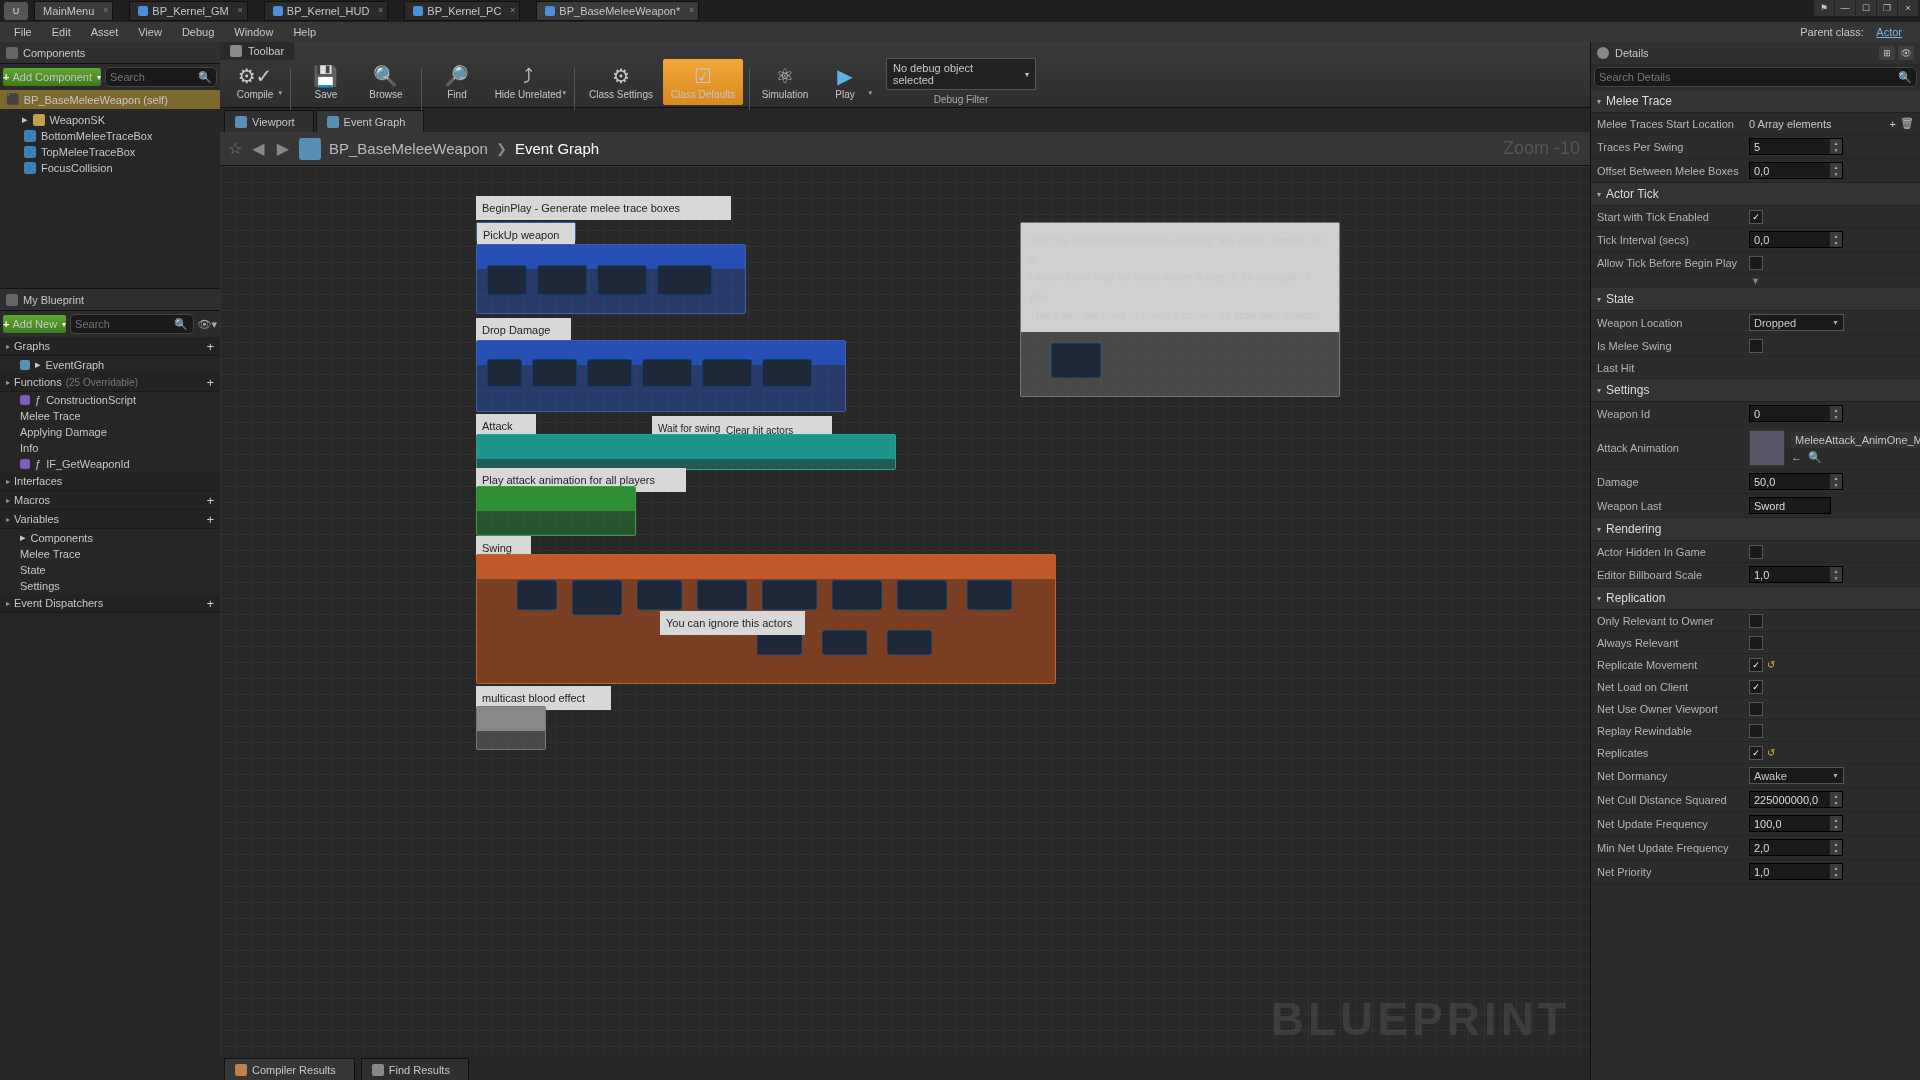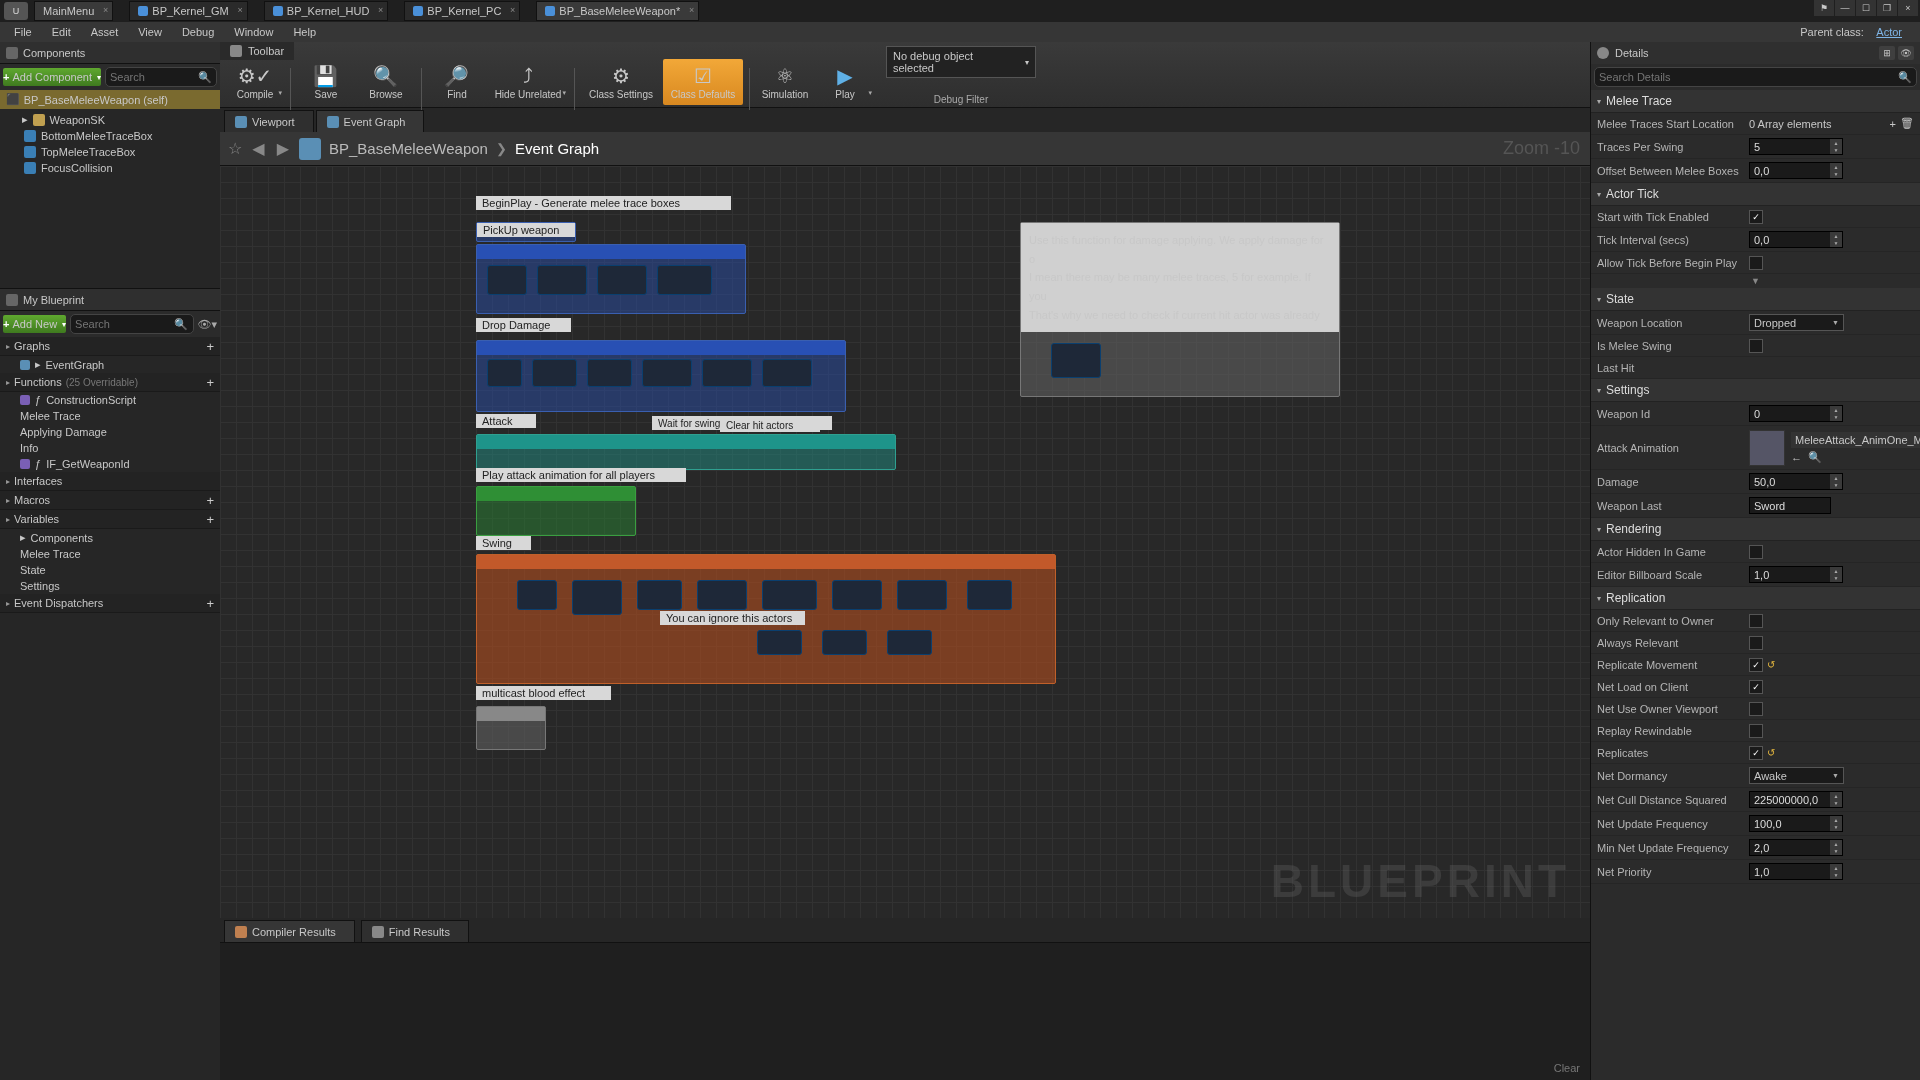--- a/index.html
+++ b/index.html
@@ -47,38 +47,38 @@
 .tbbtns{display:flex;align-items:flex-end;height:100%;padding:18px 6px 2px 6px;gap:2px}
 .tbbtn{width:58px;height:46px;display:flex;flex-direction:column;align-items:center;justify-content:center;gap:1px;cursor:pointer;border-radius:2px;position:relative}
 .tbbtn.active{background:linear-gradient(#f2a838,#d88820);color:#fff}
 .tbbtn.wide{width:80px}
 .tbbtn .ticon{width:28px;height:24px;display:flex;align-items:center;justify-content:center;font-size:20px}
 .tbbtn .tlbl{font-size:10px;white-space:nowrap}
 .tbbtn .dd{position:absolute;right:2px;bottom:8px;font-size:7px;color:#aaa}
 .tbsep{width:1px;height:42px;background:#555;margin:0 4px;align-self:center;margin-top:12px}
 .debugsel{margin-left:10px;margin-top:14px}
 .debugsel .combo{background:#222;border:1px solid #555;padding:3px 6px;display:flex;align-items:center;gap:20px;font-size:11px;width:150px}
-.debugsel .lbl{font-size:10px;text-align:center;margin-top:16px;color:#aaa}
+.debugsel .lbl{font-size:10px;text-align:center;margin-top:4px;color:#aaa}
 .graphtabs{height:24px;background:#262626;display:flex;align-items:flex-end;padding-left:4px;gap:2px}
 .gtab{height:22px;padding:0 18px 0 10px;background:#2f2f2f;display:flex;align-items:center;gap:5px;font-size:11px;border:1px solid #111;border-bottom:none}
 .gtab.active{background:#363636}
 .gtab .gic{width:12px;height:12px;background:#5a8fb5;border-radius:2px}
 .crumbbar{height:34px;background:#363636;display:flex;align-items:center;padding:0 8px;gap:8px;border-bottom:1px solid #111;position:relative}
 .crumbbar .star{color:#888;font-size:16px;cursor:pointer}
 .crumbbar .nav{color:#888;font-size:16px;cursor:pointer;padding:0 2px}
 .crumbbar .modic{width:22px;height:22px;background:#5a8fb5;border-radius:3px}
 .crumbbar .crumb{font-size:15px;color:#bbb}
 .crumbbar .crumb.cur{color:#fff}
 .crumbbar .chev{color:#888;font-size:13px}
 .crumbbar .zoom{position:absolute;right:10px;color:#555;font-size:18px}
 .canvas{flex:1;background:#282828;position:relative;overflow:hidden}
 .canvas::before{content:"";position:absolute;inset:0;background-image:linear-gradient(#323232 1px,transparent 1px),linear-gradient(90deg,#323232 1px,transparent 1px);background-size:16px 16px}
 .bpwm{position:absolute;right:20px;bottom:10px;font-size:46px;font-weight:800;letter-spacing:4px;color:rgba(120,120,120,0.25)}
 .comment{position:absolute;border-radius:2px}
-.comment .chdr{height:14px;display:flex;align-items:center;padding:0 6px;font-size:11px;color:#222;font-weight:500}
+.comment .chdr{height:24px;display:flex;align-items:center;padding:0 6px;font-size:11px;color:#222;font-weight:500}
 .comment.white .chdr{background:#d8d8d8}
 .comment.blue{background:rgba(40,80,180,0.45);border:1px solid #3a5fb0}
 .comment.blue .chdr{background:#2850b4}
 .comment.teal{background:rgba(30,150,140,0.45);border:1px solid #2fa090}
 .comment.teal .chdr{background:#1e948a}
 .comment.green{background:rgba(40,140,50,0.45);border:1px solid #3a9f40}
 .comment.green .chdr{background:#2f8f35}
 .comment.orange{background:rgba(190,80,30,0.55);border:1px solid #c0602a}
 .comment.orange .chdr{background:#c2592a}
 .comment.grey{background:rgba(100,100,100,0.55);border:1px solid #777}
@@ -438,23 +438,20 @@
     <div class="bottomtabs">
       <div class="gtab active">
           <div class="gic" style="background:#c08050"></div>
           <span>Compiler Results</span>
         </div>
       <div class="gtab">
           <div class="gic" style="background:#888"></div>
           <span>Find Results</span>
         </div>
     </div>
-    <div class="output">
-      <span class="clear">Clear</span>
-    </div>
   </div>
 
   <div class="rightcol">
     <div class="dethdr">
       <div class="pi" style="width:12px;height:12px;background:#888;border-radius:6px"></div>
       <span>Details</span>
       <div class="eye">
           <div>⊞</div>
           <div>👁</div>
         </div>

